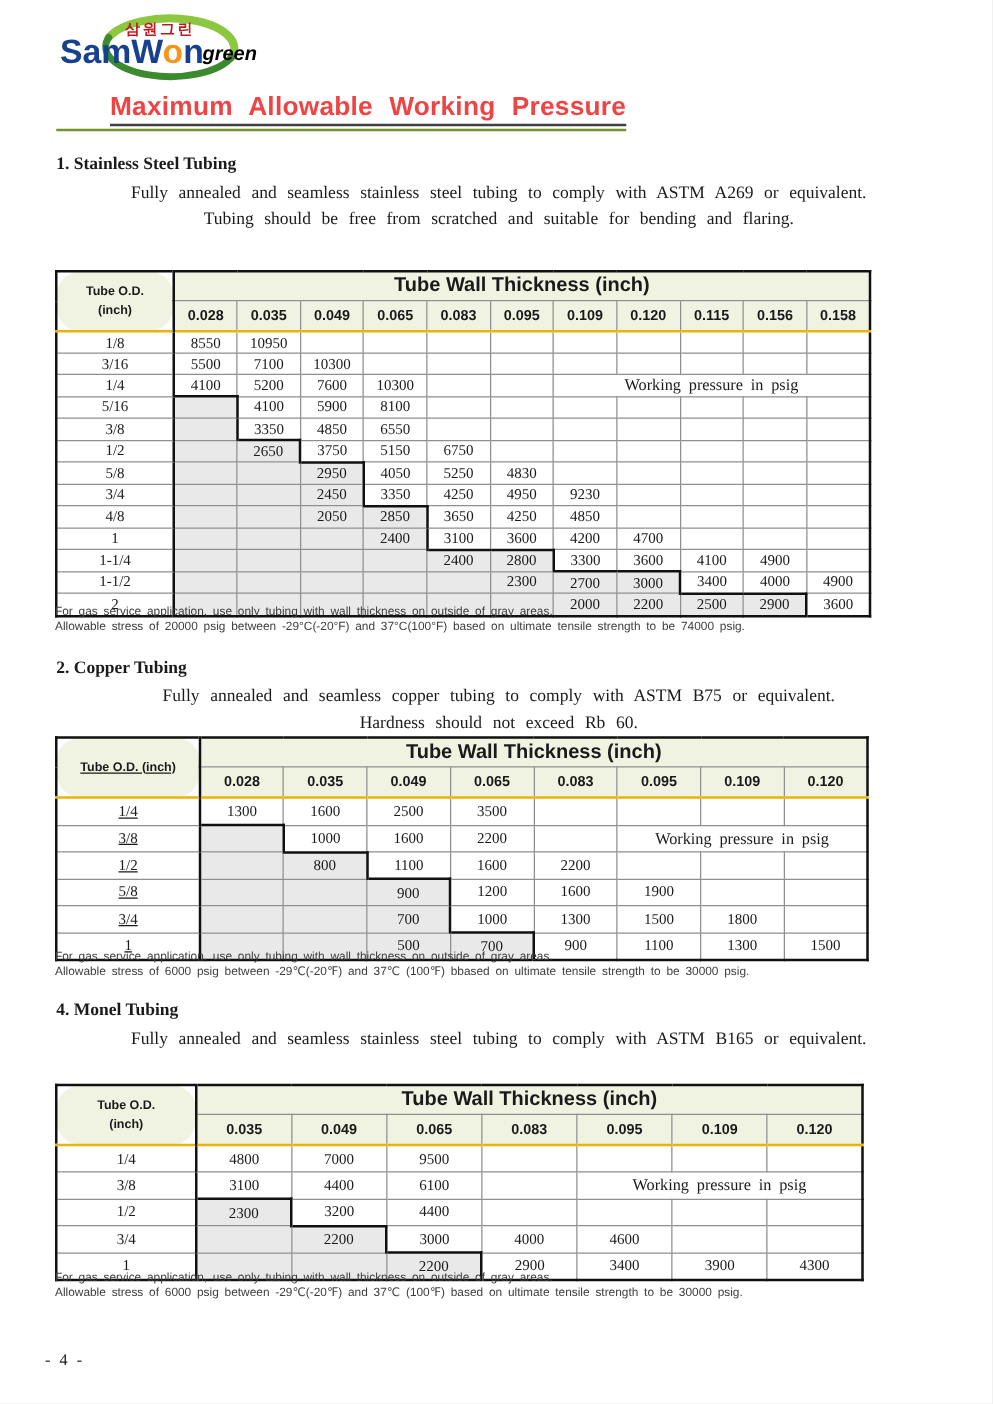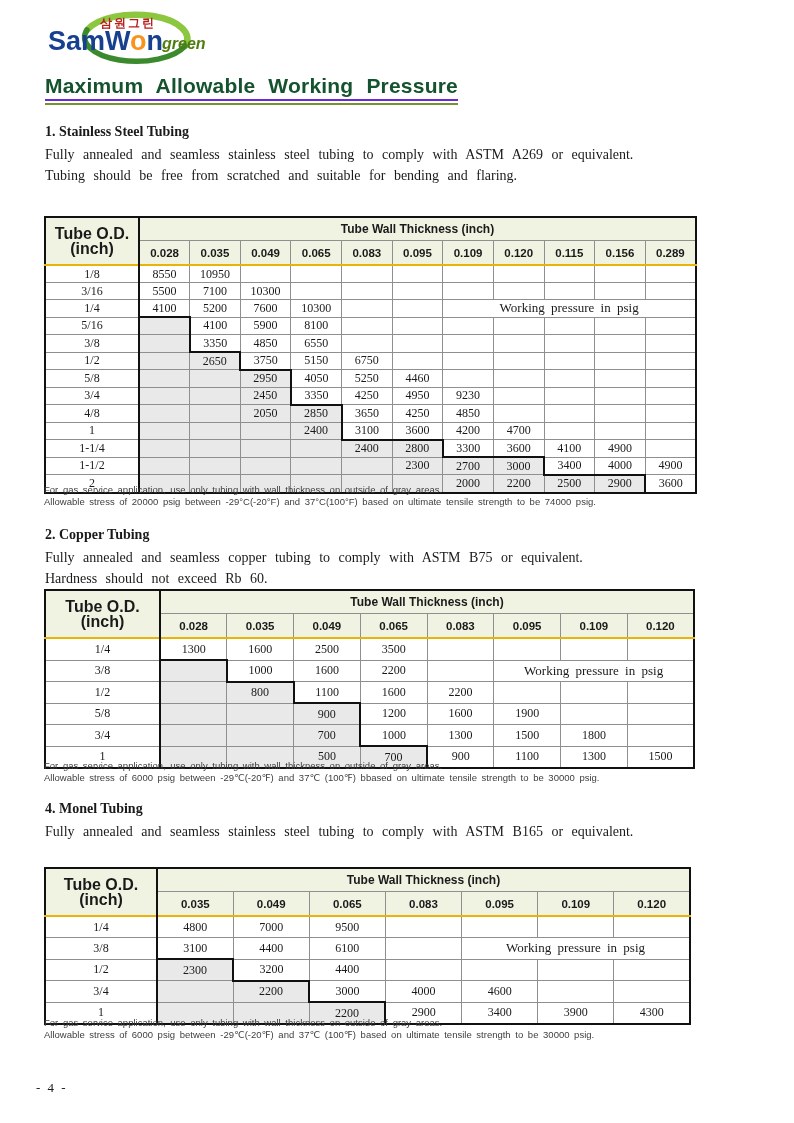--- a/index.html
+++ b/index.html
@@ -8,53 +8,53 @@
 
   
   #logo{position:absolute;left:36px;top:8px;width:190px;height:66px;}
   #logo svg{position:absolute;left:0;top:0;}
   #logo .kor{position:absolute;left:64px;top:7px;font:bold 12px "Liberation Sans","DejaVu Sans",sans-serif;
              color:#b91c1c;letter-spacing:2px;}
   #logo .brand{position:absolute;left:12px;top:18px;font:bold 27px "Liberation Sans","DejaVu Sans",sans-serif;
              color:#17418f;letter-spacing:0px;}
   #logo .brand .o{color:#f7941d;}
   #logo .grn{position:absolute;left:126px;top:27px;font:italic bold 16px "Liberation Sans","DejaVu Sans",sans-serif;
-             color:#4d7c0f;}
+             color:#000000;}
 
   
   #title{position:absolute;left:45px;top:74px;border-bottom:2px solid #76942c;padding-bottom:2px;}
-  #title .title-text{display:inline-block;border-bottom:2px solid #6d28d9;padding-bottom:1px;
-        color:#14532d;font:bold 21px "Liberation Sans","DejaVu Sans",sans-serif;
-        word-spacing:7px;letter-spacing:0.2px;}
+  #title .title-text{display:inline-block;border-bottom:2px solid #404040;padding-bottom:1px;
+        color:#ef4444;font:bold 21px "Liberation Sans","DejaVu Sans",sans-serif;
+        word-spacing:7px;letter-spacing:0.2px;margin-left:43px;}
 
   
   .section{position:absolute;left:45px;width:708px;}
   #sec0{top:122px;} #sec1{top:525px;} #sec2{top:799px;}
   .sec-heading{font:bold 14px "Liberation Serif","DejaVu Serif",serif;line-height:20px;margin-bottom:2px;}
-  .sec-par{font:14px "Liberation Serif","DejaVu Serif",serif;line-height:21px;word-spacing:5px;}
+  .sec-par{font:14px "Liberation Serif","DejaVu Serif",serif;line-height:21px;word-spacing:5px;text-align:center;}
 
   
   .tbl-holder{position:absolute;left:44px;}
   #tbl0{top:216px;} #tbl1{top:589px;} #tbl2{top:867px;}
   .ptable{border-collapse:collapse;table-layout:fixed;border:2px solid #111;background:#fff;}
   .ptable th{background:#f0f3e2;font-family:"Liberation Sans","DejaVu Sans",sans-serif;font-weight:bold;
              border:1px solid #8f8f8f;text-align:center;}
   .ptable td{border:1px solid #8f8f8f;text-align:center;
              font:12px "Liberation Serif","DejaVu Serif",serif;padding:0;}
-  .ptable .wallh{font-size:12px;height:20px;margin-left:24px;}
+  .ptable .wallh{font-size:16px;height:20px;margin-left:24px;}
   .ptable .thv{font-size:11.5px;height:21px;}
-  .ptable .odh{font-size:16px;border-right:2px solid #111;line-height:15px;}
+  .ptable .odh{font-size:10px;border-right:2px solid #111;line-height:15px;border-radius:20px;}
   .ptable .odc{border-right:2px solid #111;}
   .ptable tbody tr:first-child td{border-top:2px solid #eab308;margin-left:40px;}
   .ptable .note{font:13px "Liberation Serif","DejaVu Serif",serif;word-spacing:3px;}
   .g{background:#e9e9e9;}
   .ge{border-right:2px solid #111 !important;}
   .gt{border-top:2px solid #111 !important;}
   .t0{width:653px;} .t0 td{height:16px;} .t0 .odh,.t0 .odc{width:90px;}
-  .t1{width:651px;} .t1 td{height:20px;} .t1 .odh,.t1 .odc{width:111px;}
+  .t1{width:651px;} .t1 td{height:20px;} .t1 .odh,.t1 .odc{width:111px;text-decoration:underline;}
   .t2{width:647px;} .t2 td{height:20px;} .t2 .odh,.t2 .odc{width:108px;}
 
   
   .footnote{position:absolute;left:44px;width:720px;
             font:9.5px "Liberation Sans","DejaVu Sans",sans-serif;color:#3d3d3d;line-height:11.5px;
             word-spacing:2px;}
   #fn0{top:484px;} #fn1{top:760px;} #fn2{top:1017px;}
 
   
   #pagenum{position:absolute;left:36px;top:1080px;font:13px "Liberation Serif","DejaVu Serif",serif;
@@ -95,21 +95,21 @@
             <th class="thv">0.028</th>
             <th class="thv">0.035</th>
             <th class="thv">0.049</th>
             <th class="thv">0.065</th>
             <th class="thv">0.083</th>
             <th class="thv">0.095</th>
             <th class="thv">0.109</th>
             <th class="thv">0.120</th>
             <th class="thv">0.115</th>
             <th class="thv">0.156</th>
-            <th class="thv">0.289</th>
+            <th class="thv">0.158</th>
           </tr>
         </thead>
         <tbody>
           <tr>
             <td class="odc">1/8</td>
             <td class="">8550</td>
             <td class="">10950</td>
             <td class=""></td>
             <td class=""></td>
             <td class=""></td>
@@ -186,21 +186,21 @@
             <td class=""></td>
             <td class=""></td>
           </tr>
           <tr>
             <td class="odc">5/8</td>
             <td class="g"></td>
             <td class="g"></td>
             <td class="g ge gt">2950</td>
             <td class="">4050</td>
             <td class="">5250</td>
-            <td class="">4460</td>
+            <td class="">4830</td>
             <td class=""></td>
             <td class=""></td>
             <td class=""></td>
             <td class=""></td>
             <td class=""></td>
           </tr>
           <tr>
             <td class="odc">3/4</td>
             <td class="g"></td>
             <td class="g"></td>

